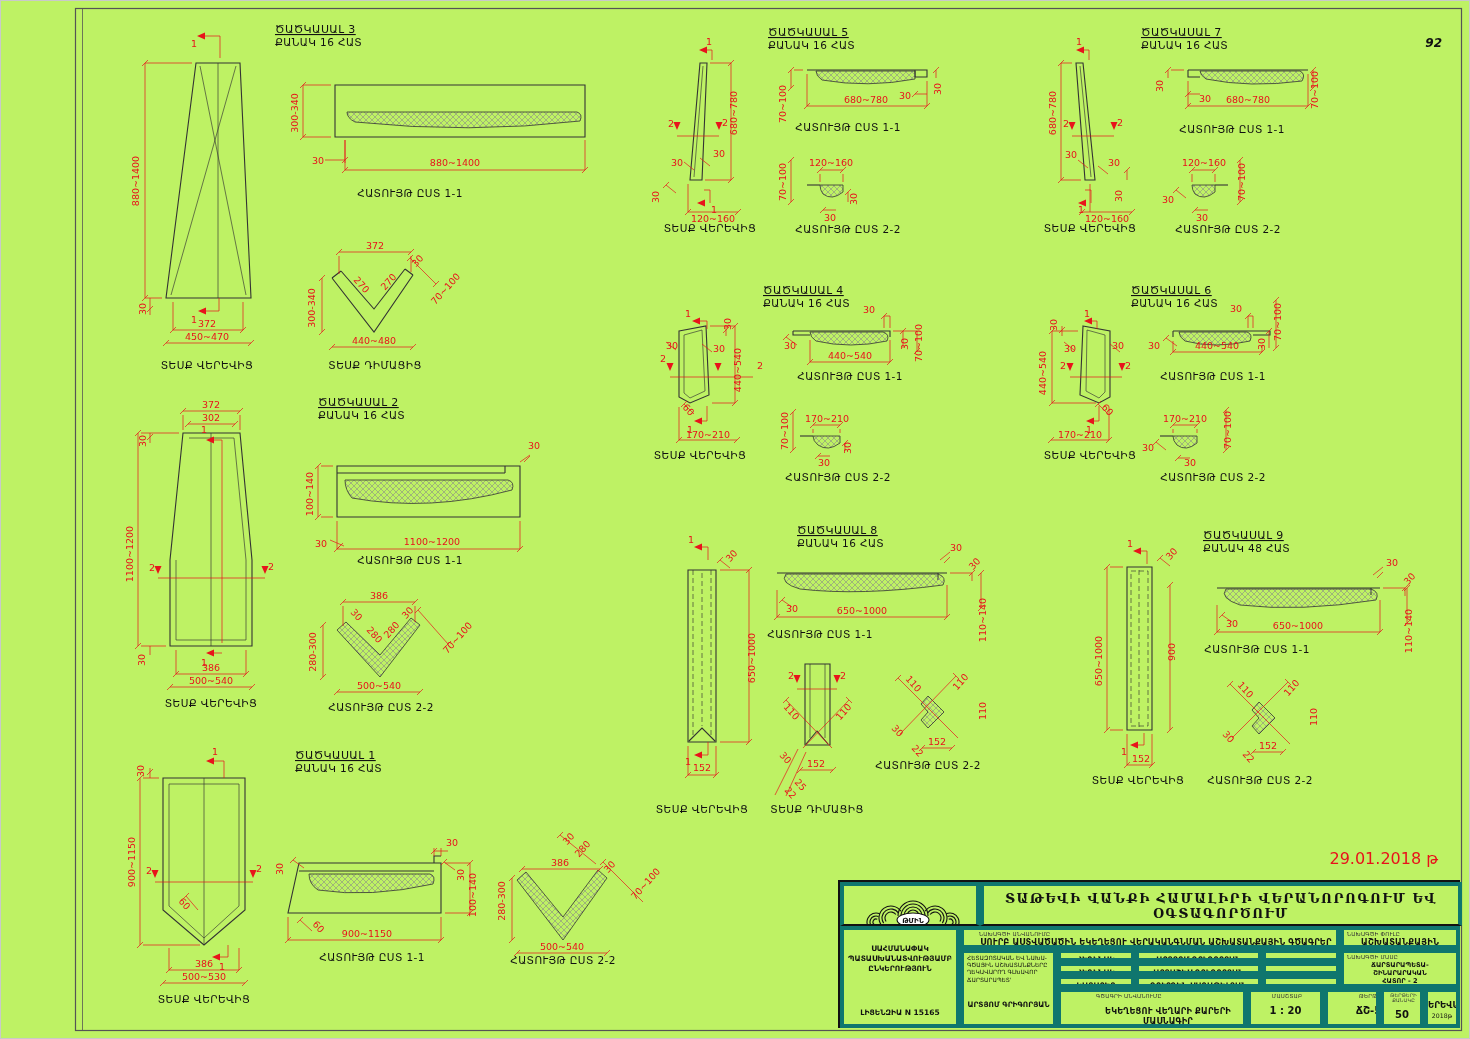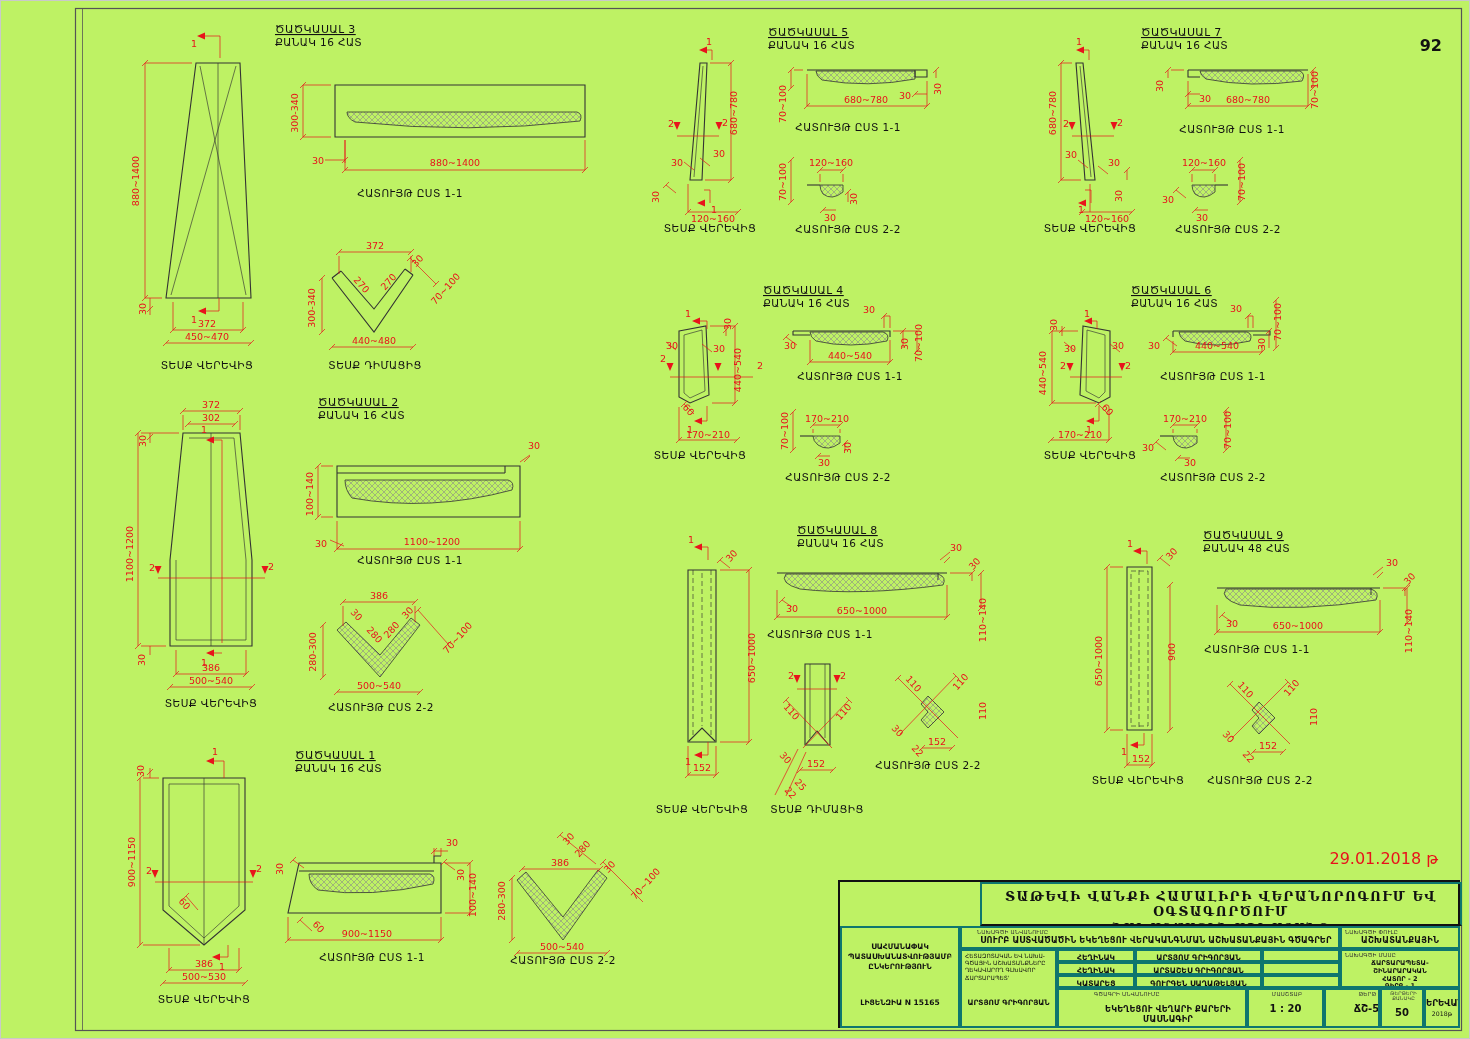--- a/index.html
+++ b/index.html
@@ -8,34 +8,34 @@
   svg text{font-family:"DejaVu Sans",sans-serif;}
   .rt{fill:#e8131b;font-size:9.5px;text-anchor:middle;}
   .tl{fill:#111;font-size:11px;letter-spacing:.4px;text-decoration:underline;}
   .qt{fill:#111;font-size:10.5px;letter-spacing:.4px;}
   .bt{fill:#111;font-size:10.5px;letter-spacing:.4px;text-anchor:middle;}
   .k{stroke:#333;fill:none;stroke-width:1.1;}
   .ki{stroke:#333;fill:none;stroke-width:.65;}
   .h{stroke:#333;fill:url(#hp);stroke-width:.8;}
   .r{stroke:#e8131b;fill:none;stroke-width:.7;}
   .ra{fill:#e8131b;stroke:none;}
-  .pagenum{position:absolute;right:28px;top:36px;font-size:16px;font-weight:bold;color:#111;}
+  .pagenum{position:absolute;right:28px;top:36px;font-size:12px;font-weight:bold;color:#111;font-style:italic;}
   .datestamp{position:absolute;left:1318px;top:849px;width:120px;text-align:right;
              color:#e8131b;font-size:16px;font-weight:normal;}
   
   .tb{position:absolute;left:838px;top:880px;width:622px;height:148px;border:2px solid #111;
       box-sizing:border-box;color:#111;}
-  .cell{position:absolute;border:2px solid #0f766e;box-sizing:border-box;overflow:hidden;}
+  .cell{position:absolute;border:4px solid #0f766e;box-sizing:border-box;overflow:hidden;}
   .c-title{left:140px;top:0;width:482px;height:44px;border-bottom:2px solid #111;text-align:center;}
   .c-title .l1{font-family:"DejaVu Serif",serif;font-weight:bold;font-size:12.5px;letter-spacing:1.5px;margin-top:5px;}
   .c-title .l2{font-family:"DejaVu Serif",serif;font-weight:bold;font-size:11px;letter-spacing:1.5px;margin-top:2px;}
   .c-logo{left:0;top:0;width:140px;height:44px;border-bottom:2px solid #111;}
   .c-comp{left:0;top:44px;width:120px;height:102px;text-align:center;}
   .c-comp .nm{font-size:7.5px;font-weight:bold;line-height:1.35;margin-top:14px;}
-  .c-comp .lic{font-size:7.5px;font-weight:bold;margin-top:26px;}
+  .c-comp .lic{font-size:7.5px;font-weight:bold;margin-top:34px;}
   .c-proj{left:120px;top:44px;width:380px;height:23px;padding-left:12px;}
   .lbl{font-size:5.5px;color:#333;margin:1px 0 0 3px;letter-spacing:.2px;}
   .c-proj .v{font-size:8.2px;font-weight:bold;text-align:center;letter-spacing:.2px;}
   .c-chief{left:120px;top:67px;width:97px;height:79px;}
   .c-chief .sm{font-size:5.8px;line-height:1.25;margin:2px 0 0 3px;}
   .c-chief .nm{font-size:7.4px;font-weight:bold;text-align:center;margin-top:16px;}
   .rrow{left:217px;width:78px;height:13px;font-size:7.6px;font-weight:bold;text-align:center;line-height:13px;}
   .nrow{left:295px;width:127px;height:13px;font-size:7.6px;font-weight:bold;text-align:center;line-height:13px;}
   .srow{left:422px;width:78px;height:13px;}
   .c-draw{left:217px;top:106px;width:190px;height:40px;padding-left:32px;}
@@ -530,20 +530,41 @@
     <text class="bt" x="1260" y="784">ՀԱՏՈՒՅԹ ԸՍՏ 2-2</text>
   </g>
 </svg>
 
 
 <div class="pagenum">92</div>
 <div class="datestamp">29.01.2018 թ</div>
 
 
 <div class="tb">
+  <div class="cell c-logo">
+    <svg width="138" height="42" viewBox="0 0 138 42">
+      <g fill="none" stroke="#111" stroke-width="1.1">
+        <path d="M54,30 A15,15 0 0 1 84,30 M57,30 A12,12 0 0 1 81,30 M60,30 A9,9 0 0 1 78,30 M63,30 A6,6 0 0 1 75,30"></path>
+        <g transform="rotate(-35 47 32)">
+              <path d="M35,32 A12,12 0 0 1 59,32 M38,32 A9,9 0 0 1 56,32 M41,32 A6,6 0 0 1 53,32"></path>
+            </g>
+        <g transform="rotate(35 91 32)">
+              <path d="M79,32 A12,12 0 0 1 103,32 M82,32 A9,9 0 0 1 100,32 M85,32 A6,6 0 0 1 97,32"></path>
+            </g>
+        <g transform="rotate(-65 32 36)">
+              <path d="M23,36 A9,9 0 0 1 41,36 M26,36 A6,6 0 0 1 38,36 M29,36 A3,3 0 0 1 35,36"></path>
+            </g>
+        <g transform="rotate(65 106 36)">
+              <path d="M97,36 A9,9 0 0 1 115,36 M100,36 A6,6 0 0 1 112,36 M103,36 A3,3 0 0 1 109,36"></path>
+            </g>
+        <ellipse cx="69" cy="34" rx="16" ry="7" fill="#fff"></ellipse>
+      </g>
+      <text x="69" y="37" text-anchor="middle" font-size="7" font-weight="bold" fill="#111">ԹՄԻՆ</text>
+    </svg>
+  </div>
   <div class="cell c-title">
     <div class="l1">ՏԱԹԵՎԻ ՎԱՆՔԻ ՀԱՄԱԼԻՐԻ ՎԵՐԱՆՈՐՈԳՈՒՄ ԵՎ ՕԳՏԱԳՈՐԾՈՒՄ</div>
     <div class="l2">ՆԱԽԱԳԾԱՅԻՆ ԱՇԽԱՏԱՆՔ</div>
   </div>
   <div class="cell c-comp">
     <div class="nm">
       <div>ՍԱՀՄԱՆԱՓԱԿ</div>
       <div>ՊԱՏԱՍԽԱՆԱՏՎՈՒԹՅԱՄԲ</div>
       <div>ԸՆԿԵՐՈՒԹՅՈՒՆ</div>
     </div>

